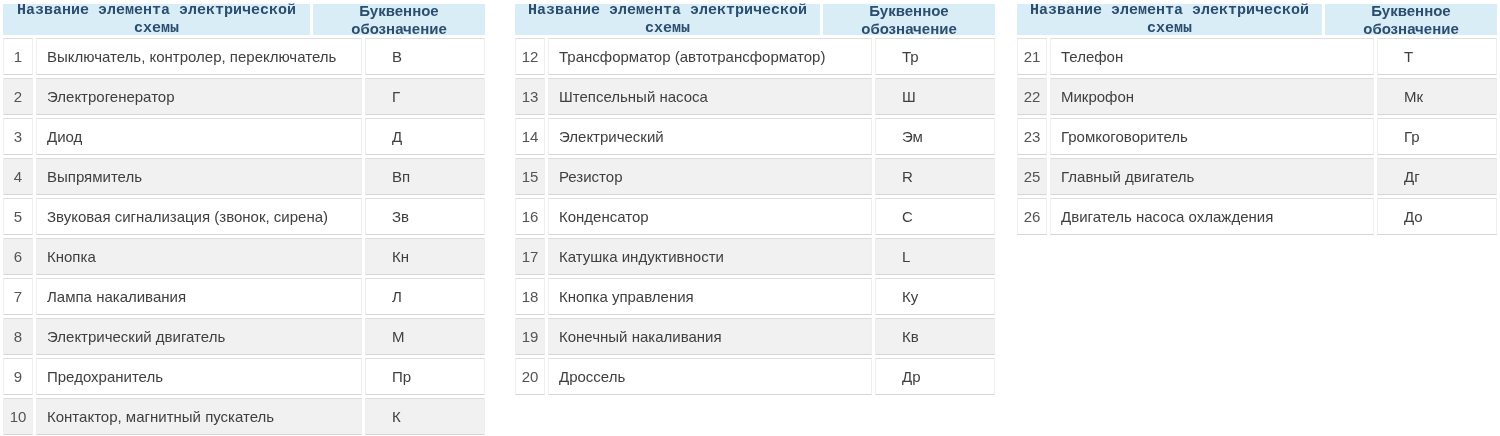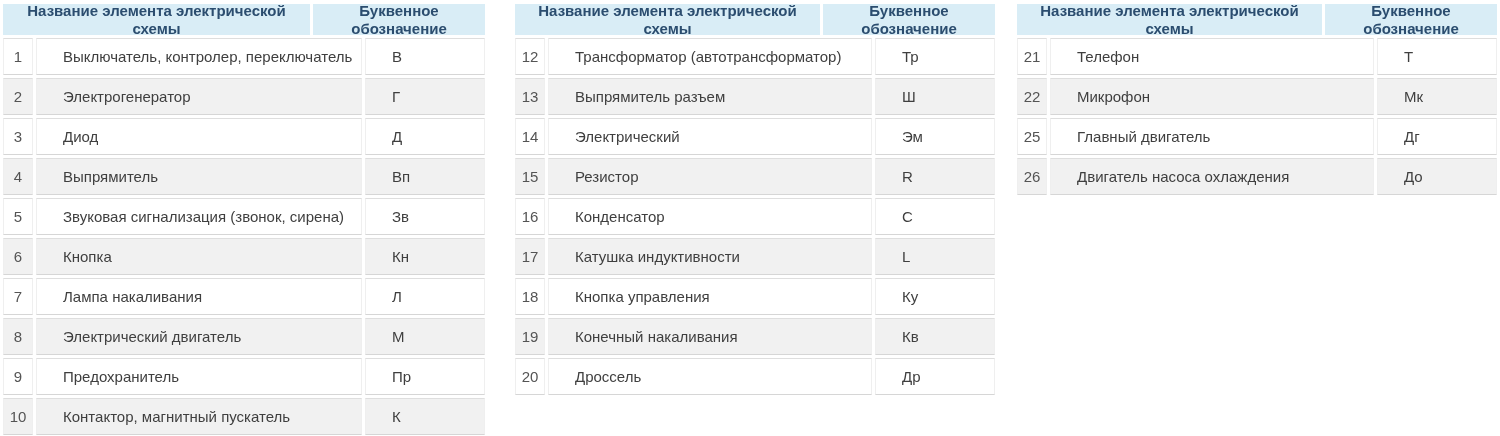--- a/index.html
+++ b/index.html
@@ -31,21 +31,21 @@
     color: #2b4d6f;
     font-weight: bold;
     font-size: 15px;
     line-height: 18px;
     height: 31px;
     display: flex;
     align-items: center;
     justify-content: center;
     text-align: center;
   }
-  .th-name { flex: 1 1 auto; }
+  .th-name { flex: 1 1 auto; font-family: Liberation Mono, monospace; }
   .th-desig { flex: 0 0 172px; }
 
   table {
     border-collapse: separate;
     border-spacing: 3px;
     width: 100%;
     table-layout: fixed;
   }
   col.c-num   { width: 30px; }
   col.c-name  { width: auto; }
@@ -65,21 +65,21 @@
     white-space: nowrap;
   }
   tbody tr:nth-child(even) td { background: #f1f1f1; }
 
   td.num {
     text-align: center;
     padding-left: 0;
     padding-right: 0;
     color: #545454;
   }
-  td.name  { padding-left: 26px; }
+  td.name  { padding-left: 10px; }
   td.desig { padding-left: 26px; }
 </style>
 </head>
 <body>
 
 <div class="wrap">
 
   <div class="tbl tbl-1">
     <div class="thead">
       <div class="th th-name">Название элемента электрической схемы</div>
@@ -158,21 +158,21 @@
           <col class="c-desig">
         </colgroup>
       <tbody>
           <tr>
     <td class="num">12</td>
     <td class="name">Трансформатор (автотрансформатор)</td>
     <td class="desig">Тр</td>
   </tr>
           <tr>
     <td class="num">13</td>
-    <td class="name">Выпрямитель разъем</td>
+    <td class="name">Штепсельный насоса</td>
     <td class="desig">Ш</td>
   </tr>
           <tr>
     <td class="num">14</td>
     <td class="name">Электрический</td>
     <td class="desig">Эм</td>
   </tr>
           <tr>
     <td class="num">15</td>
     <td class="name">Резистор</td>
@@ -223,20 +223,25 @@
     <td class="num">21</td>
     <td class="name">Телефон</td>
     <td class="desig">Т</td>
   </tr>
           <tr>
     <td class="num">22</td>
     <td class="name">Микрофон</td>
     <td class="desig">Мк</td>
   </tr>
           <tr>
+    <td class="num">23</td>
+    <td class="name">Громкоговоритель</td>
+    <td class="desig">Гр</td>
+  </tr>
+          <tr>
     <td class="num">25</td>
     <td class="name">Главный двигатель</td>
     <td class="desig">Дг</td>
   </tr>
           <tr>
     <td class="num">26</td>
     <td class="name">Двигатель насоса охлаждения</td>
     <td class="desig">До</td>
   </tr>
         </tbody>

